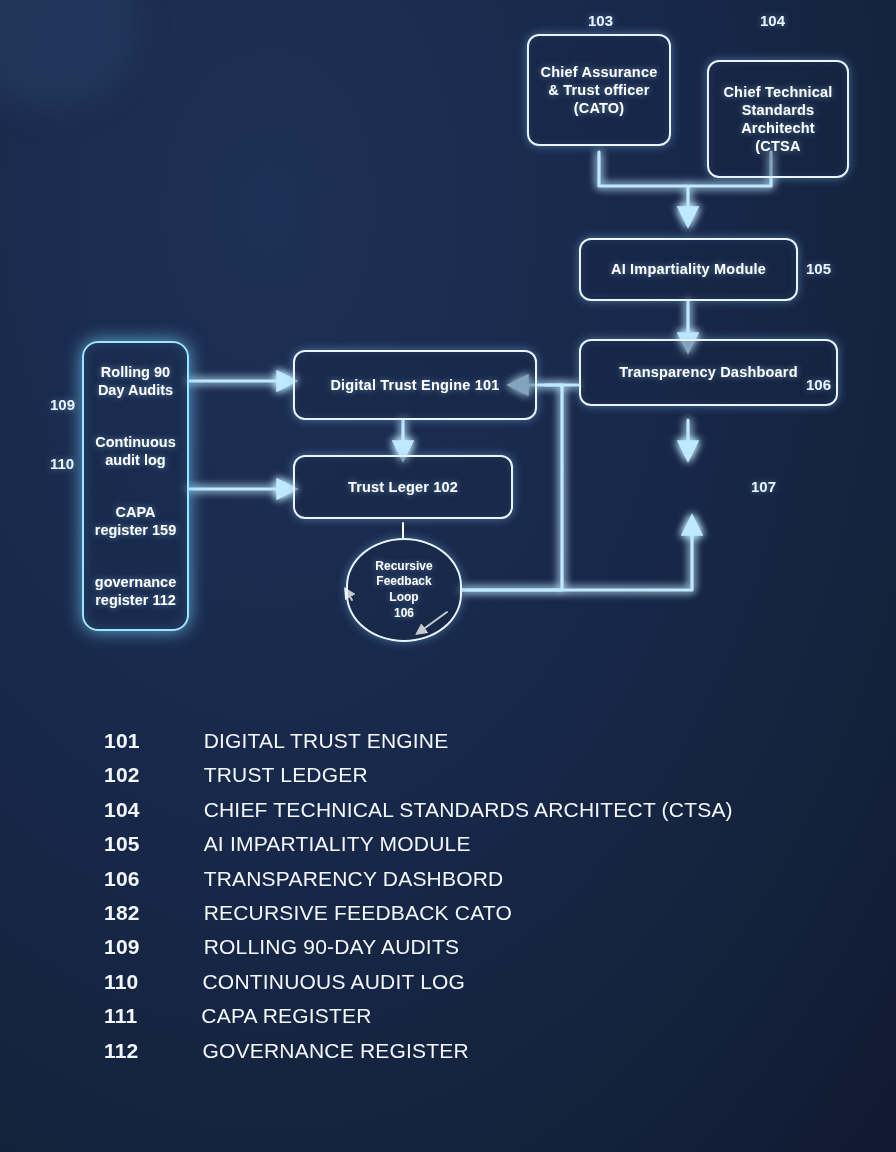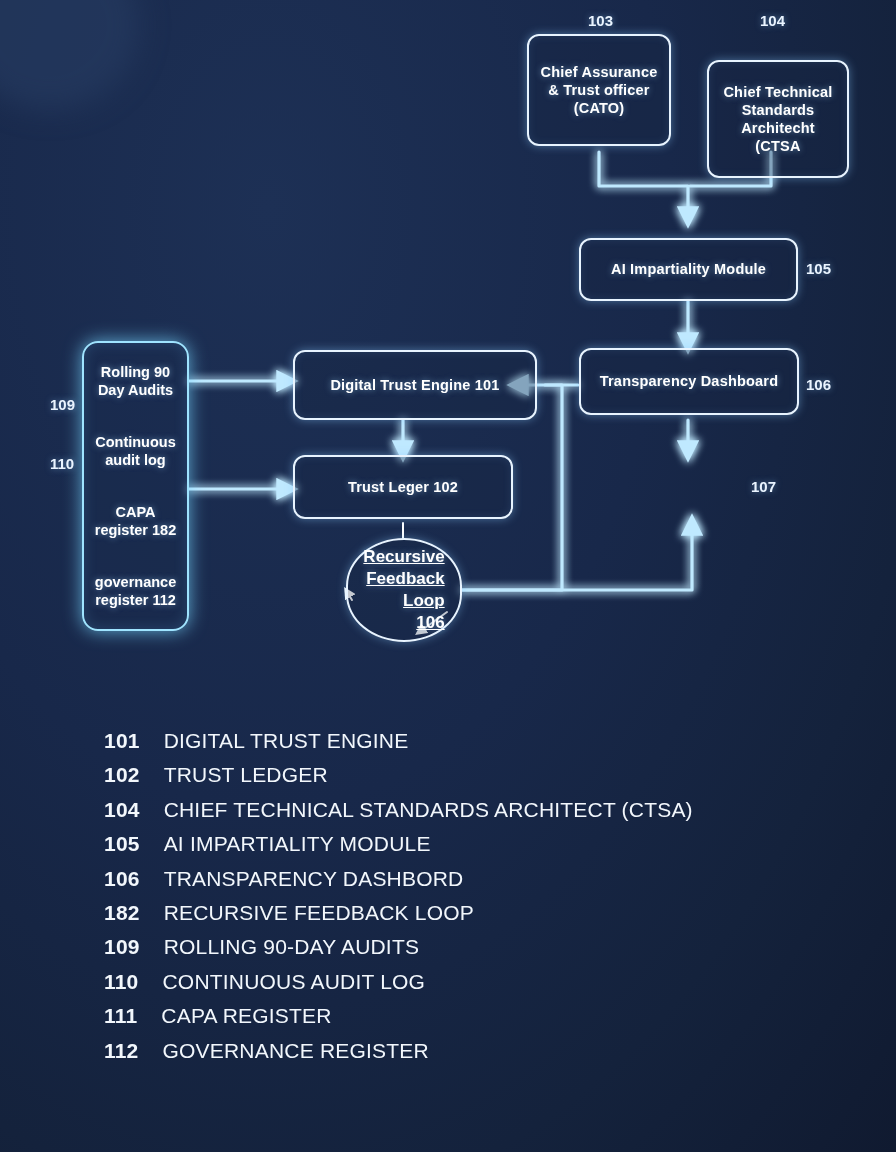--- a/index.html
+++ b/index.html
@@ -84,48 +84,48 @@
   .loop {
     position: absolute;
     box-sizing: border-box;
     width: 116px;
     height: 104px;
     border: 2px solid #e8f4ff;
     border-radius: 50%/46%;
     display: flex;
     align-items: center;
     justify-content: center;
-    text-align: right;
-    font-size: 17px;
+    text-align: center;
+    font-size: 12px;
     font-weight: 700;
     line-height: 1.3;
     box-shadow: 0 0 10px rgba(140,205,255,0.4);
     text-shadow: 0 0 6px rgba(160,215,255,0.5);
     background: rgba(22,38,66,0.25);
-    text-decoration: underline;
   }
   #legend {
     position: absolute;
     left: 104px;
     top: 724px;
     width: 700px;
   }
   .legend-row {
     font-size: 21px;
     line-height: 34.4px;
     color: #f2f7fc;
     letter-spacing: .2px;
     white-space: nowrap;
   }
   .legend-row .num {
     font-weight: 700;
     margin-right: 24px;
   }
   .legend-row .txt {
     font-weight: 400;
+    margin-left: 40px;
   }
 </style>
 </head>
 <body>
 
 <div id="canvas">
 
   <svg id="wires" viewBox="0 0 896 1152">
     <defs>
       <filter id="glow" x="-60%" y="-60%" width="220%" height="220%">
@@ -194,21 +194,21 @@
 Architecht
 (CTSA</span>
   </div>
   <div class="ref" style="left:760px; top:12px;">104</div>
 
   <div class="node" style="left:579px; top:238px; width:219px; height:63px;">
     <span>AI Impartiality Module</span>
   </div>
   <div class="ref" style="left:806px; top:260px;">105</div>
 
-  <div class="node" style="left:579px; top:348px; width:220px; height:67px;">
+  <div class="node" style="left:579px; top:339px; width:259px; height:67px;">
     <span>Transparency Dashboard</span>
   </div>
   <div class="ref" style="left:806px; top:376px;">106</div>
 
   <div class="node" style="left:293px; top:350px; width:244px; height:70px;">
     <span>Digital Trust Engine 101</span>
   </div>
 
   <div class="node" style="left:293px; top:455px; width:220px; height:64px;">
     <span>Trust Leger 102</span>
@@ -222,21 +222,21 @@
 Loop
 106</span>
   </div>
 
   <div class="panel" style="left:82px; top:341px; width:107px; height:290px;">
     <div class="prow" style="white-space:pre-line">Rolling 90
 Day Audits</div>
     <div class="prow" style="white-space:pre-line">Continuous
 audit log</div>
     <div class="prow" style="white-space:pre-line">CAPA
-register 182</div>
+register 159</div>
     <div class="prow" style="white-space:pre-line">governance
 register 112</div>
   </div>
   <div class="ref" style="left:50px; top:396px;">109</div>
   <div class="ref" style="left:50px; top:455px;">110</div>
 
   <div id="legend">
     <div class="legend-row">
       <span class="num">101</span><span class="txt">DIGITAL TRUST ENGINE</span>
     </div>
@@ -246,21 +246,21 @@
     <div class="legend-row">
       <span class="num">104</span><span class="txt">CHIEF TECHNICAL STANDARDS ARCHITECT (CTSA)</span>
     </div>
     <div class="legend-row">
       <span class="num">105</span><span class="txt">AI IMPARTIALITY MODULE</span>
     </div>
     <div class="legend-row">
       <span class="num">106</span><span class="txt">TRANSPARENCY DASHBORD</span>
     </div>
     <div class="legend-row">
-      <span class="num">182</span><span class="txt">RECURSIVE FEEDBACK LOOP</span>
+      <span class="num">182</span><span class="txt">RECURSIVE FEEDBACK CATO</span>
     </div>
     <div class="legend-row">
       <span class="num">109</span><span class="txt">ROLLING 90-DAY AUDITS</span>
     </div>
     <div class="legend-row">
       <span class="num">110</span><span class="txt">CONTINUOUS AUDIT LOG</span>
     </div>
     <div class="legend-row">
       <span class="num">111</span><span class="txt">CAPA REGISTER</span>
     </div>

